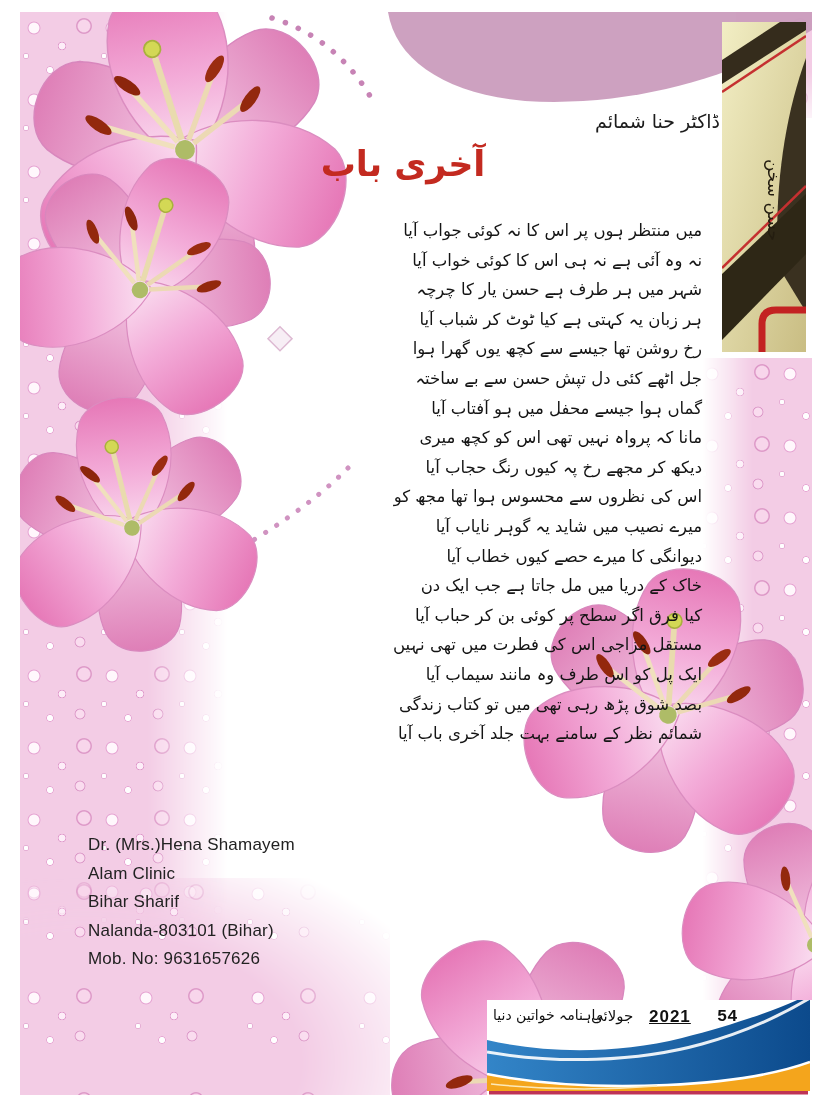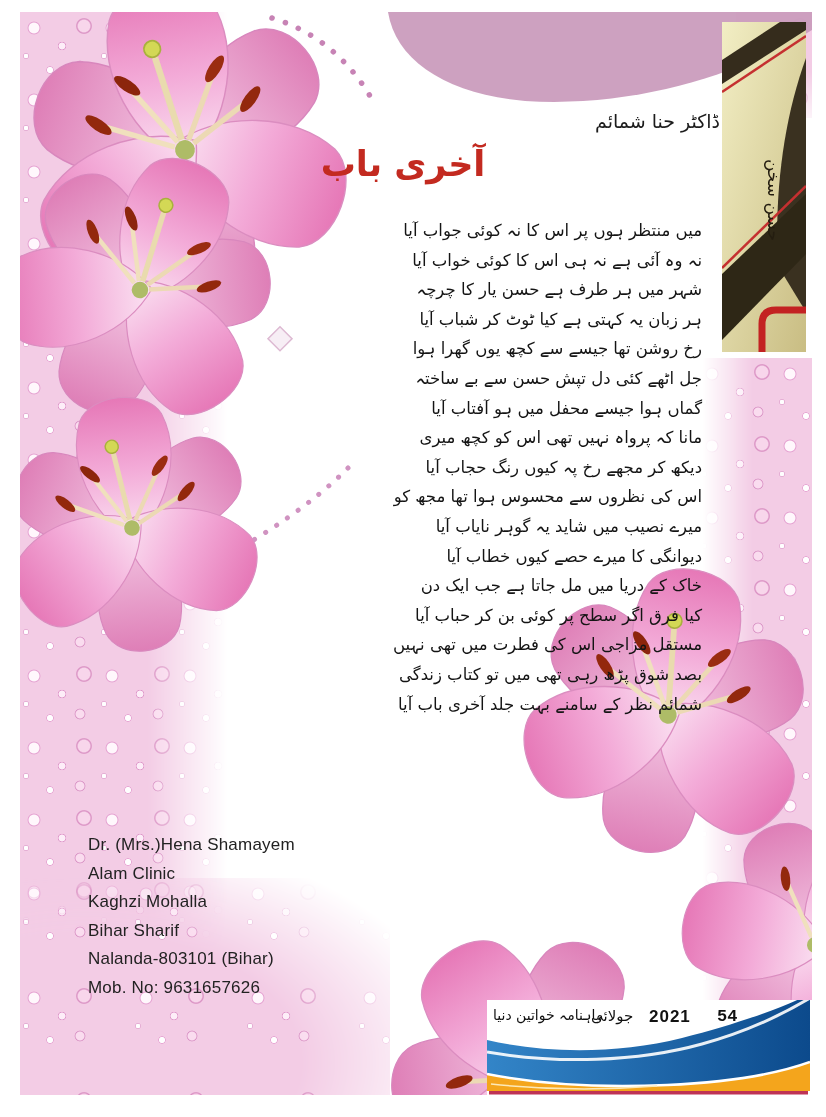--- a/index.html
+++ b/index.html
@@ -75,21 +75,21 @@
     position:absolute;left:88px;top:831px;z-index:4;
     font-family:"Liberation Sans",sans-serif;font-size:17px;color:#222;
     line-height:28.6px;letter-spacing:.2px;
   }
   
   .footer{position:absolute;left:487px;top:1000px;width:373px;height:96px;z-index:5;background:#fff;}
   .footer svg{position:absolute;left:0;top:0;}
   .footer .ftext{position:absolute;top:7px;white-space:nowrap;color:#111;}
   .f-mag {left:6px;  font-size:14px;direction:rtl;}
   .f-month{left:104px;font-size:15px;direction:rtl;}
-  .f-year{left:162px;font-size:17px;font-weight:bold;letter-spacing:1px;font-family:"Liberation Sans",sans-serif;}
+  .f-year{left:162px;font-size:17px;font-weight:bold;letter-spacing:1px;font-family:"Liberation Sans",sans-serif;text-decoration:underline;}
   .f-page{left:230px;font-size:17px;font-weight:bold;font-family:Liberation Mono, monospace;}
   
   .margin{position:absolute;background:#fff;z-index:6;}
   .m-left{left:0;top:0;width:20px;height:1117px;}
   .m-right{left:812px;top:0;width:14px;height:1117px;}
   .m-top{left:0;top:0;width:826px;height:12px;}
   .m-bottom{left:0;top:1095px;width:826px;height:22px;}
 </style>
 </head>
 <body>
@@ -196,28 +196,28 @@
     <div class="line">جل اٹھے کئی دل تپش حسن سے بے ساختہ</div>
     <div class="line">گماں ہوا جیسے محفل میں ہو آفتاب آیا</div>
     <div class="line">مانا کہ پرواہ نہیں تھی اس کو کچھ میری</div>
     <div class="line">دیکھ کر مجھے رخ پہ کیوں رنگ حجاب آیا</div>
     <div class="line">اس کی نظروں سے محسوس ہوا تھا مجھ کو</div>
     <div class="line">میرے نصیب میں شاید یہ گوہر نایاب آیا</div>
     <div class="line">دیوانگی کا میرے حصے کیوں خطاب آیا</div>
     <div class="line">خاک کے دریا میں مل جاتا ہے جب ایک دن</div>
     <div class="line">کیا فرق اگر سطح پر کوئی بن کر حباب آیا</div>
     <div class="line">مستقل مزاجی اس کی فطرت میں تھی نہیں</div>
+    <div class="line">ایک پل کو اس طرف وہ مانند سیماب آیا</div>
     <div class="line">بصد شوق پڑھ رہی تھی میں تو کتاب زندگی</div>
     <div class="line">شمائم نظر کے سامنے بہت جلد آخری باب آیا</div>
   </div>
 
   <div class="contact">
     <div>Dr. (Mrs.)Hena Shamayem</div>
     <div>Alam Clinic</div>
-    <div>Kaghzi Mohalla</div>
     <div>Bihar Sharif</div>
     <div>Nalanda-803101 (Bihar)</div>
     <div>Mob. No: 9631657626</div>
   </div>
 
   <div class="footer">
     <svg width="323" height="96" viewBox="0 0 323 96">
       <rect width="323" height="96" fill="#ffffff"></rect>
       <path d="M0,60 C80,78 180,84 240,70 C280,58 310,36 323,16 L323,91 L0,91 Z" fill="#f4a51c"></path>
       <path d="M0,57 C70,70 150,67 213,50 C263,36 300,14 323,-4 L323,10 C300,30 258,52 210,64 C150,78 70,80 0,70 Z" fill="none" stroke="#ffffff" stroke-width="0"></path>

